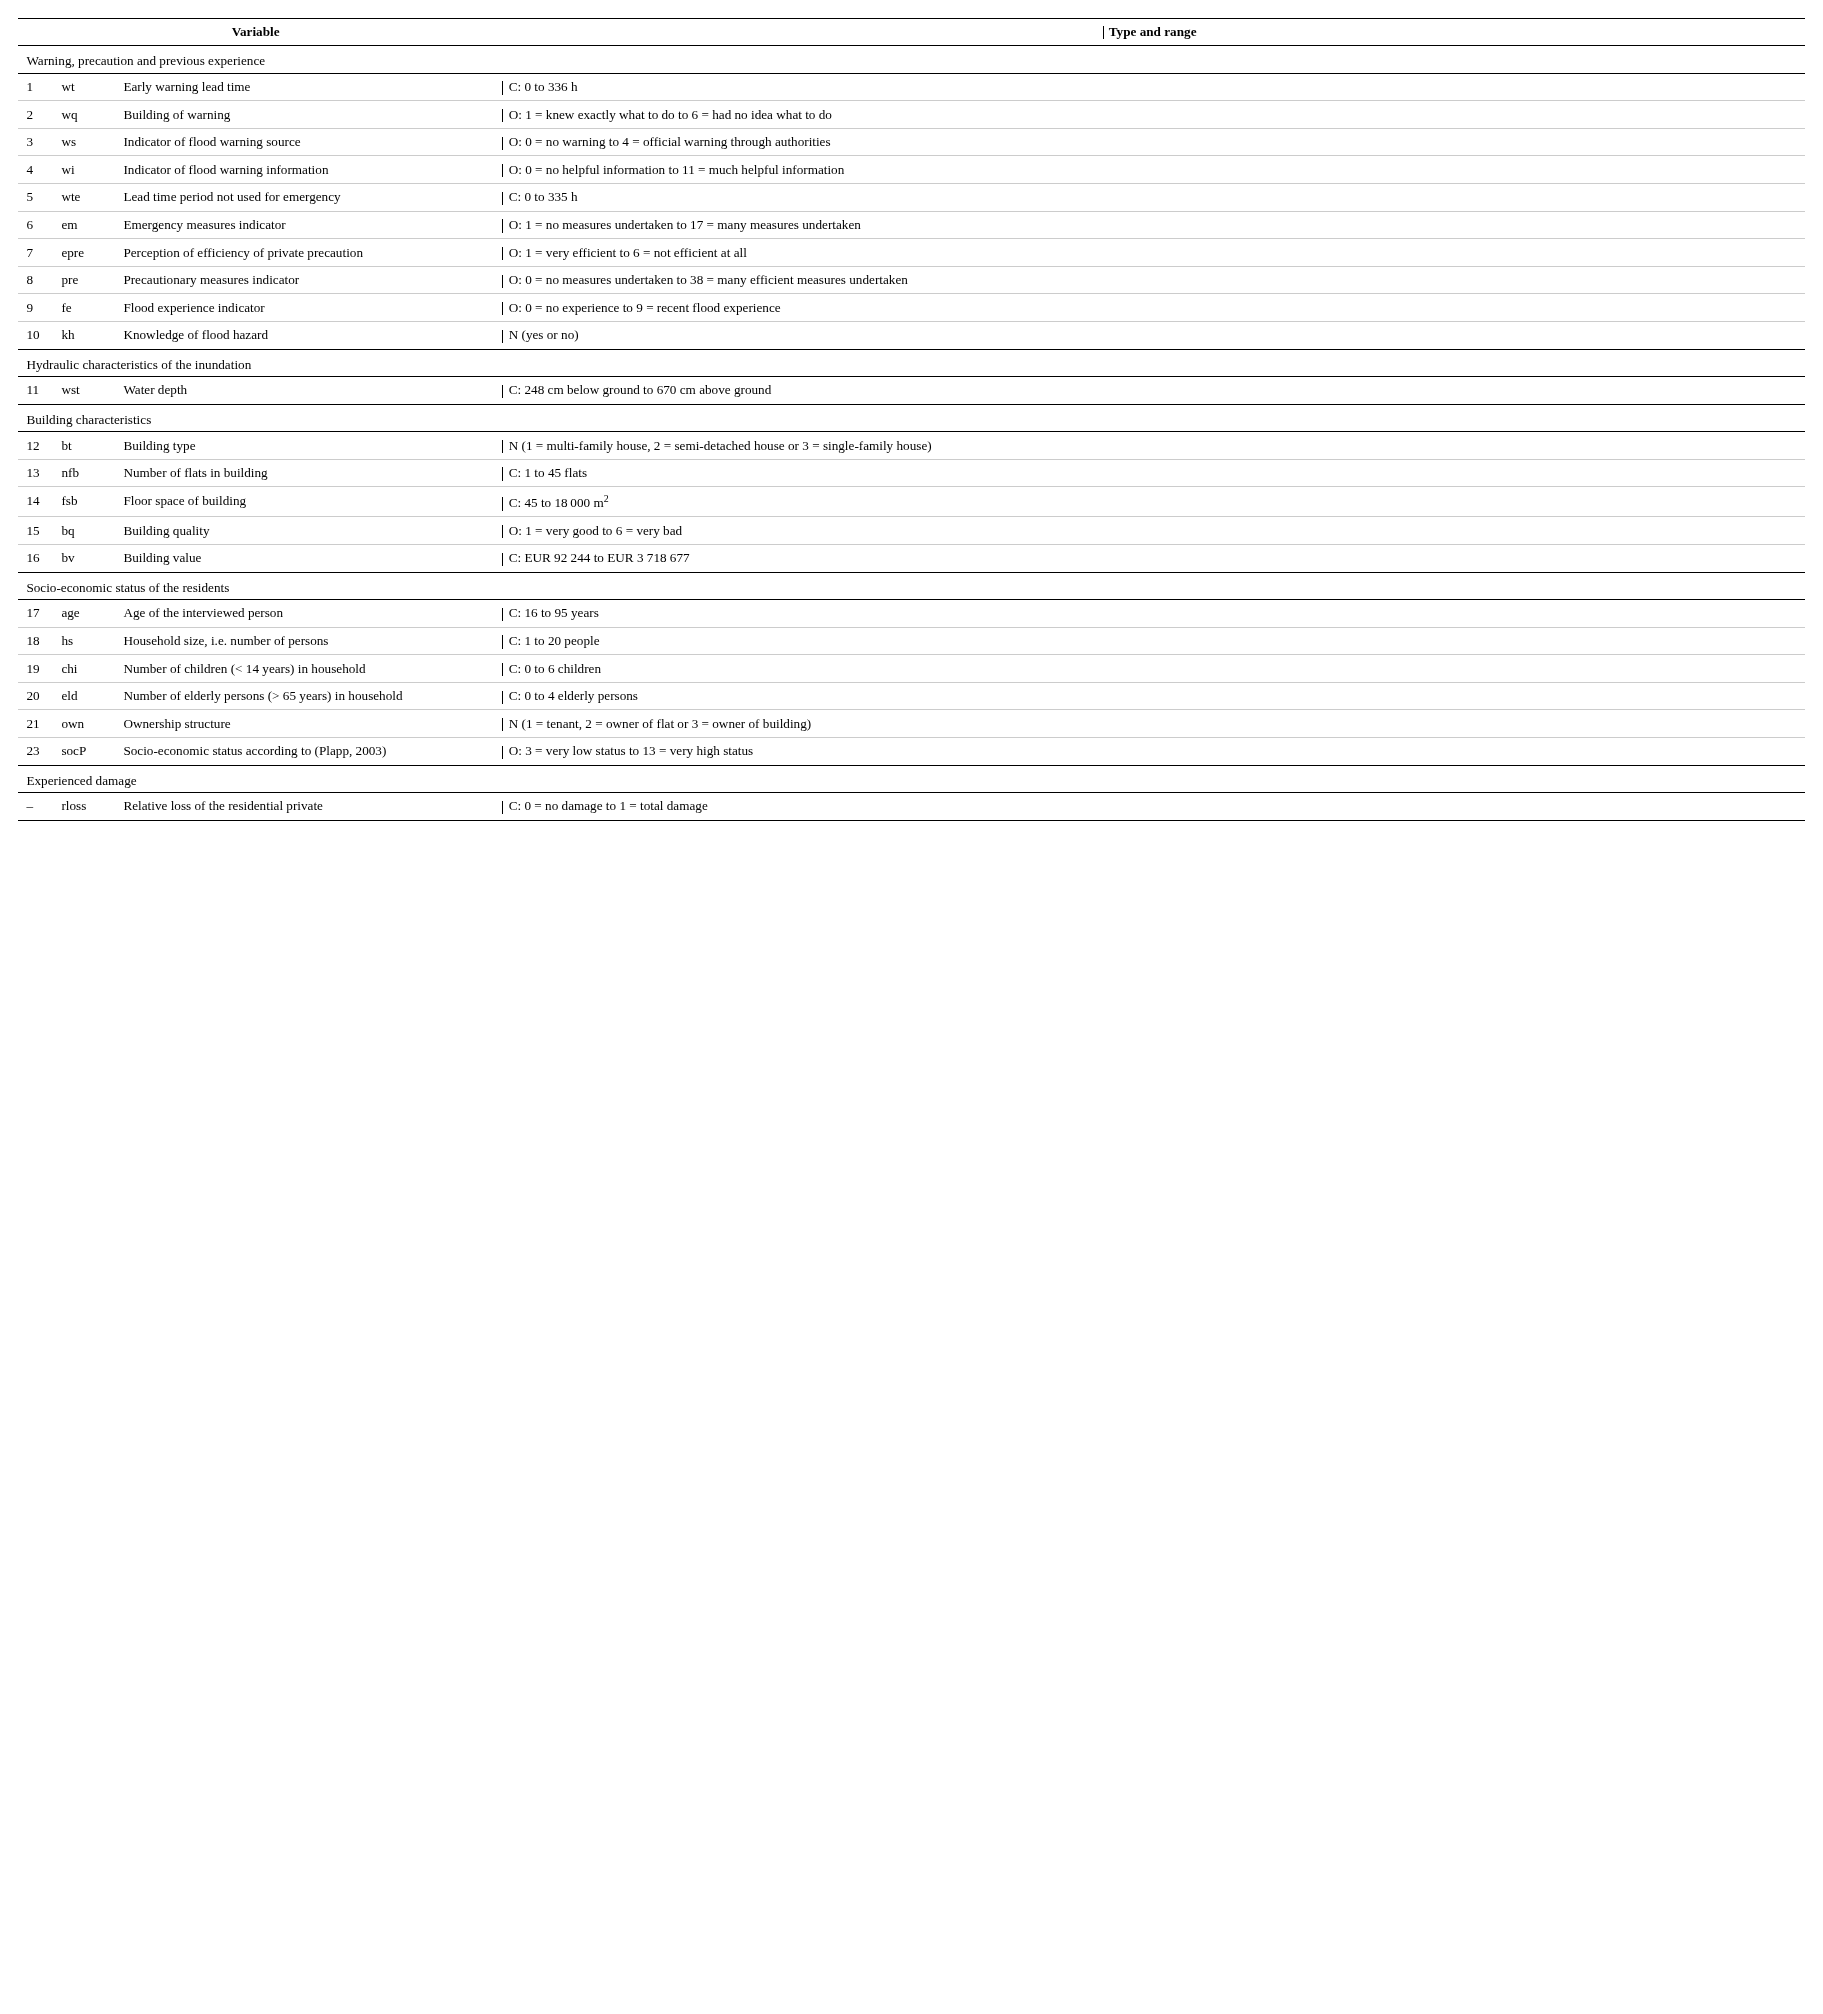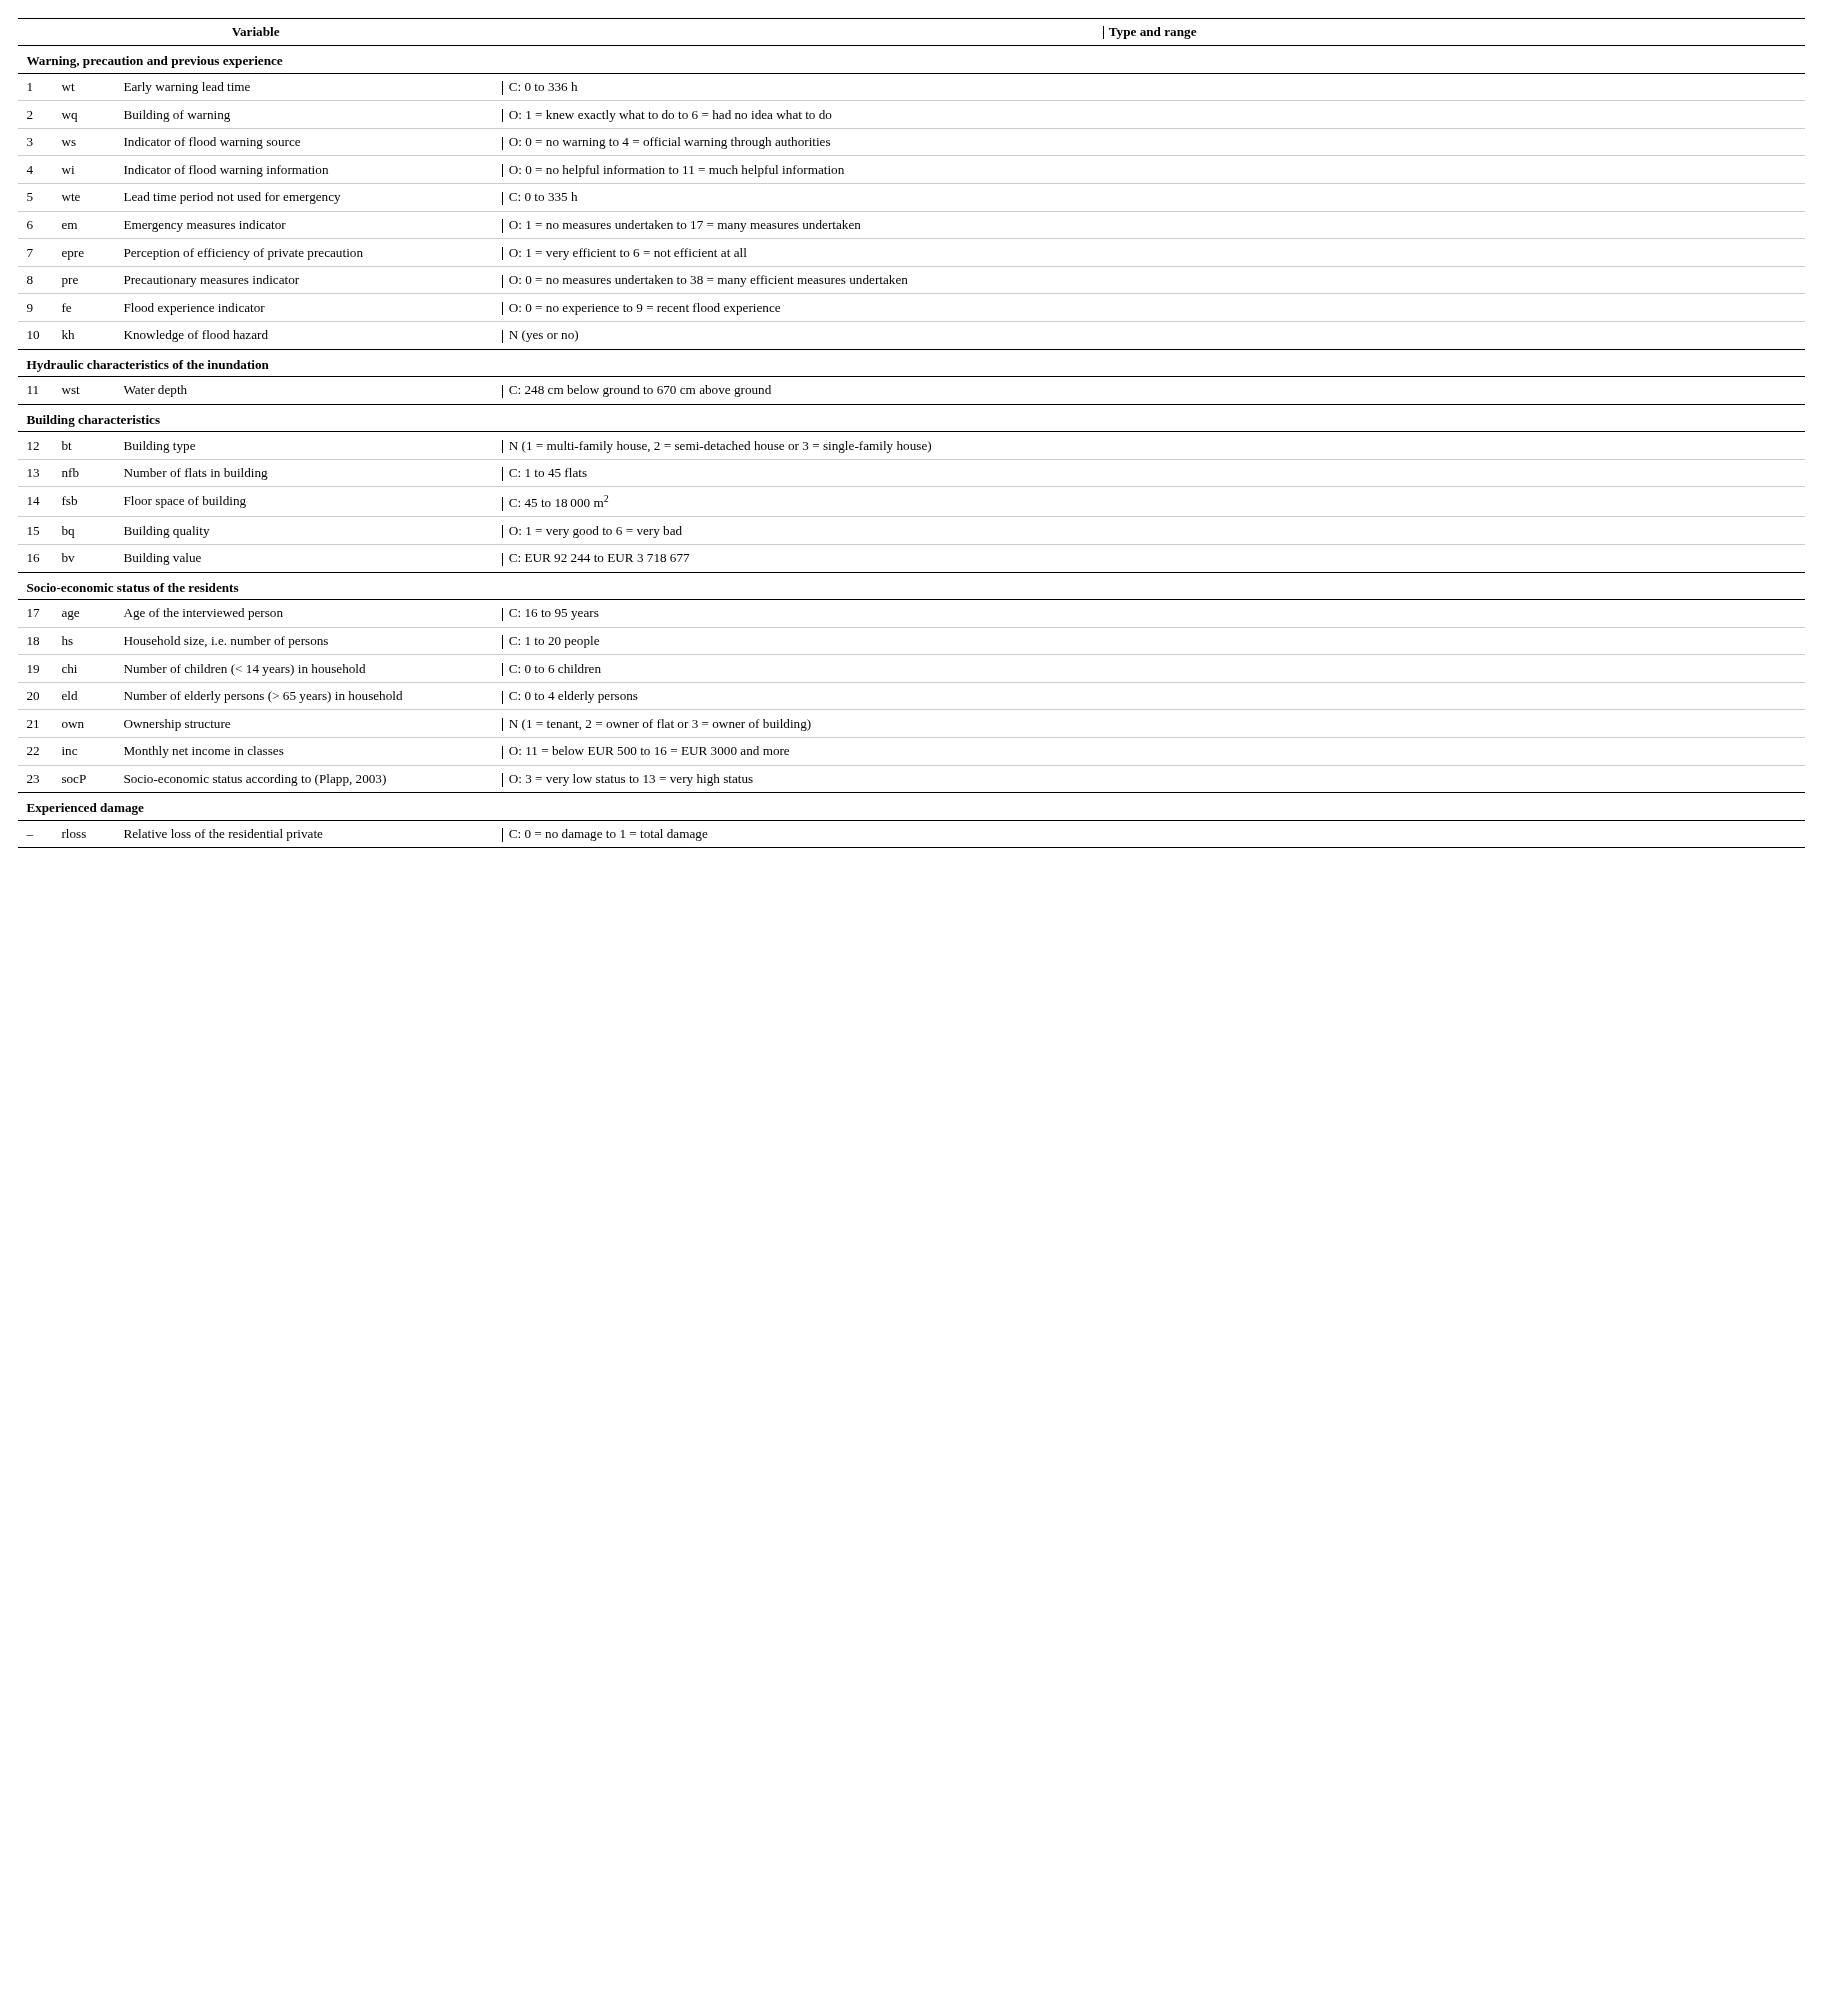--- a/index.html
+++ b/index.html
@@ -19,21 +19,21 @@
       vertical-align: top;
     }
     .header-row th {
       border-top: 1.8px solid #000;
       border-bottom: 0.9px solid #000;
       font-weight: bold;
     }
     .section-row td {
       padding-top: 7px;
       padding-bottom: 3.5px;
-      font-weight: bold;
+      font-weight: normal;
       border-top: 0.9px solid #000;
       border-bottom: none;
     }
     .data-row td {
       border-top: 0.9px solid #ccc;
     }
     .data-row.first-in-section td {
       border-top: 0.9px solid #000;
     }
     .last-row td {
@@ -201,26 +201,20 @@
         <td>Number of elderly persons (&gt; 65 years) in household</td>
         <td><span class="divider"></span>C: 0 to 4 elderly persons</td>
       </tr>
       <tr class="data-row">
         <td>21</td>
         <td>own</td>
         <td>Ownership structure</td>
         <td><span class="divider"></span>N (1 = tenant, 2 = owner of flat or 3 = owner of building)</td>
       </tr>
       <tr class="data-row">
-        <td>22</td>
-        <td>inc</td>
-        <td>Monthly net income in classes</td>
-        <td><span class="divider"></span>O: 11 = below EUR 500 to 16 = EUR 3000 and more</td>
-      </tr>
-      <tr class="data-row">
         <td>23</td>
         <td>socP</td>
         <td>Socio-economic status according to (Plapp, 2003)</td>
         <td><span class="divider"></span>O: 3 = very low status to 13 = very high status</td>
       </tr>
       <tr class="section-row">
         <td colspan="4">Experienced damage</td>
       </tr>
       <tr class="data-row first-in-section last-row">
         <td>–</td>

